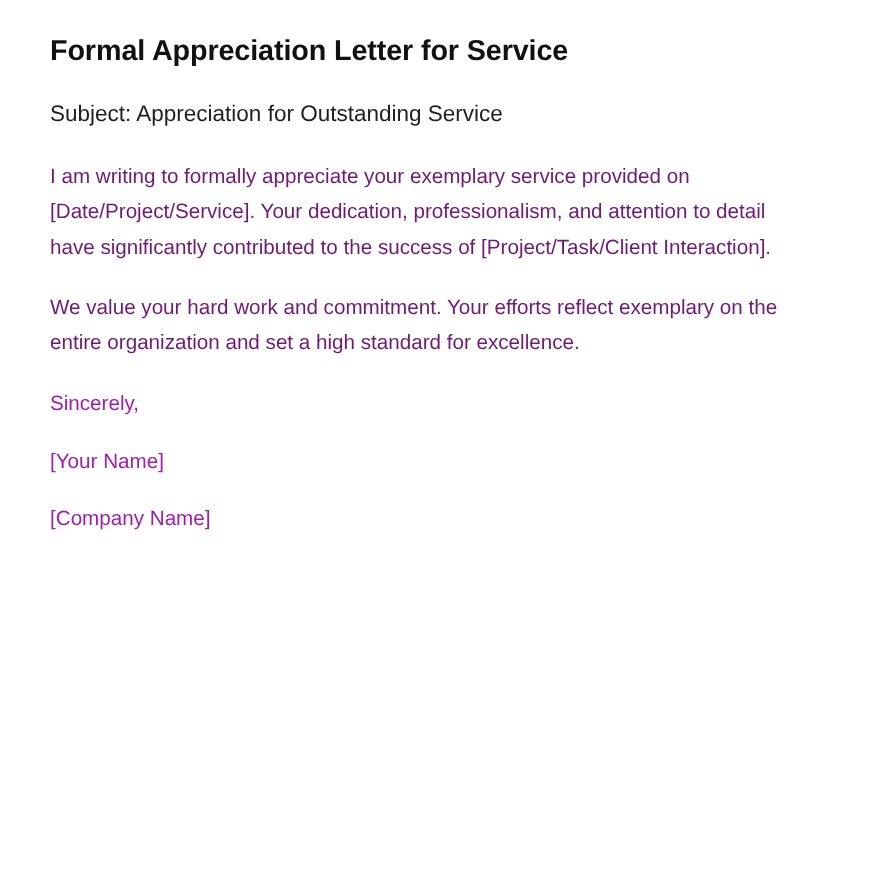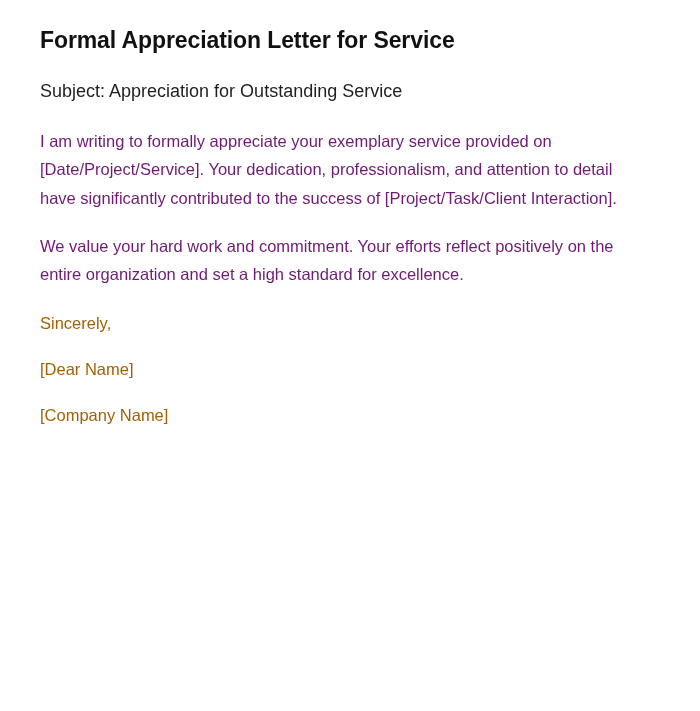--- a/index.html
+++ b/index.html
@@ -37,28 +37,28 @@
   }
   .letter-para {
     font-size: 16.5px;
     line-height: 1.72;
     color: #701a75;
     margin: 0 0 20px 0;
   }
   .sig-line {
     font-size: 16.5px;
     line-height: 1.72;
-    color: #a16207;
+    color: #a21caf;
     margin: 0 0 18px 0;
   }
 </style>
 </head>
 <body>
 
 <div class="letter">
   <h1 class="letter-title">Formal Appreciation Letter for Service</h1>
   <p class="letter-line">Subject: Appreciation for Outstanding Service</p>
   <p class="letter-para">I am writing to formally appreciate your exemplary service provided on [Date/Project/Service]. Your dedication, professionalism, and attention to detail have significantly contributed to the success of [Project/Task/Client Interaction].</p>
-  <p class="letter-para">We value your hard work and commitment. Your efforts reflect positively on the entire organization and set a high standard for excellence.</p>
+  <p class="letter-para">We value your hard work and commitment. Your efforts reflect exemplary on the entire organization and set a high standard for excellence.</p>
   <p class="sig-line">Sincerely,</p>
-  <p class="sig-line">[Dear Name]</p>
+  <p class="sig-line">[Your Name]</p>
   <p class="sig-line">[Company Name]</p>
 </div>
 
 </body></html>

